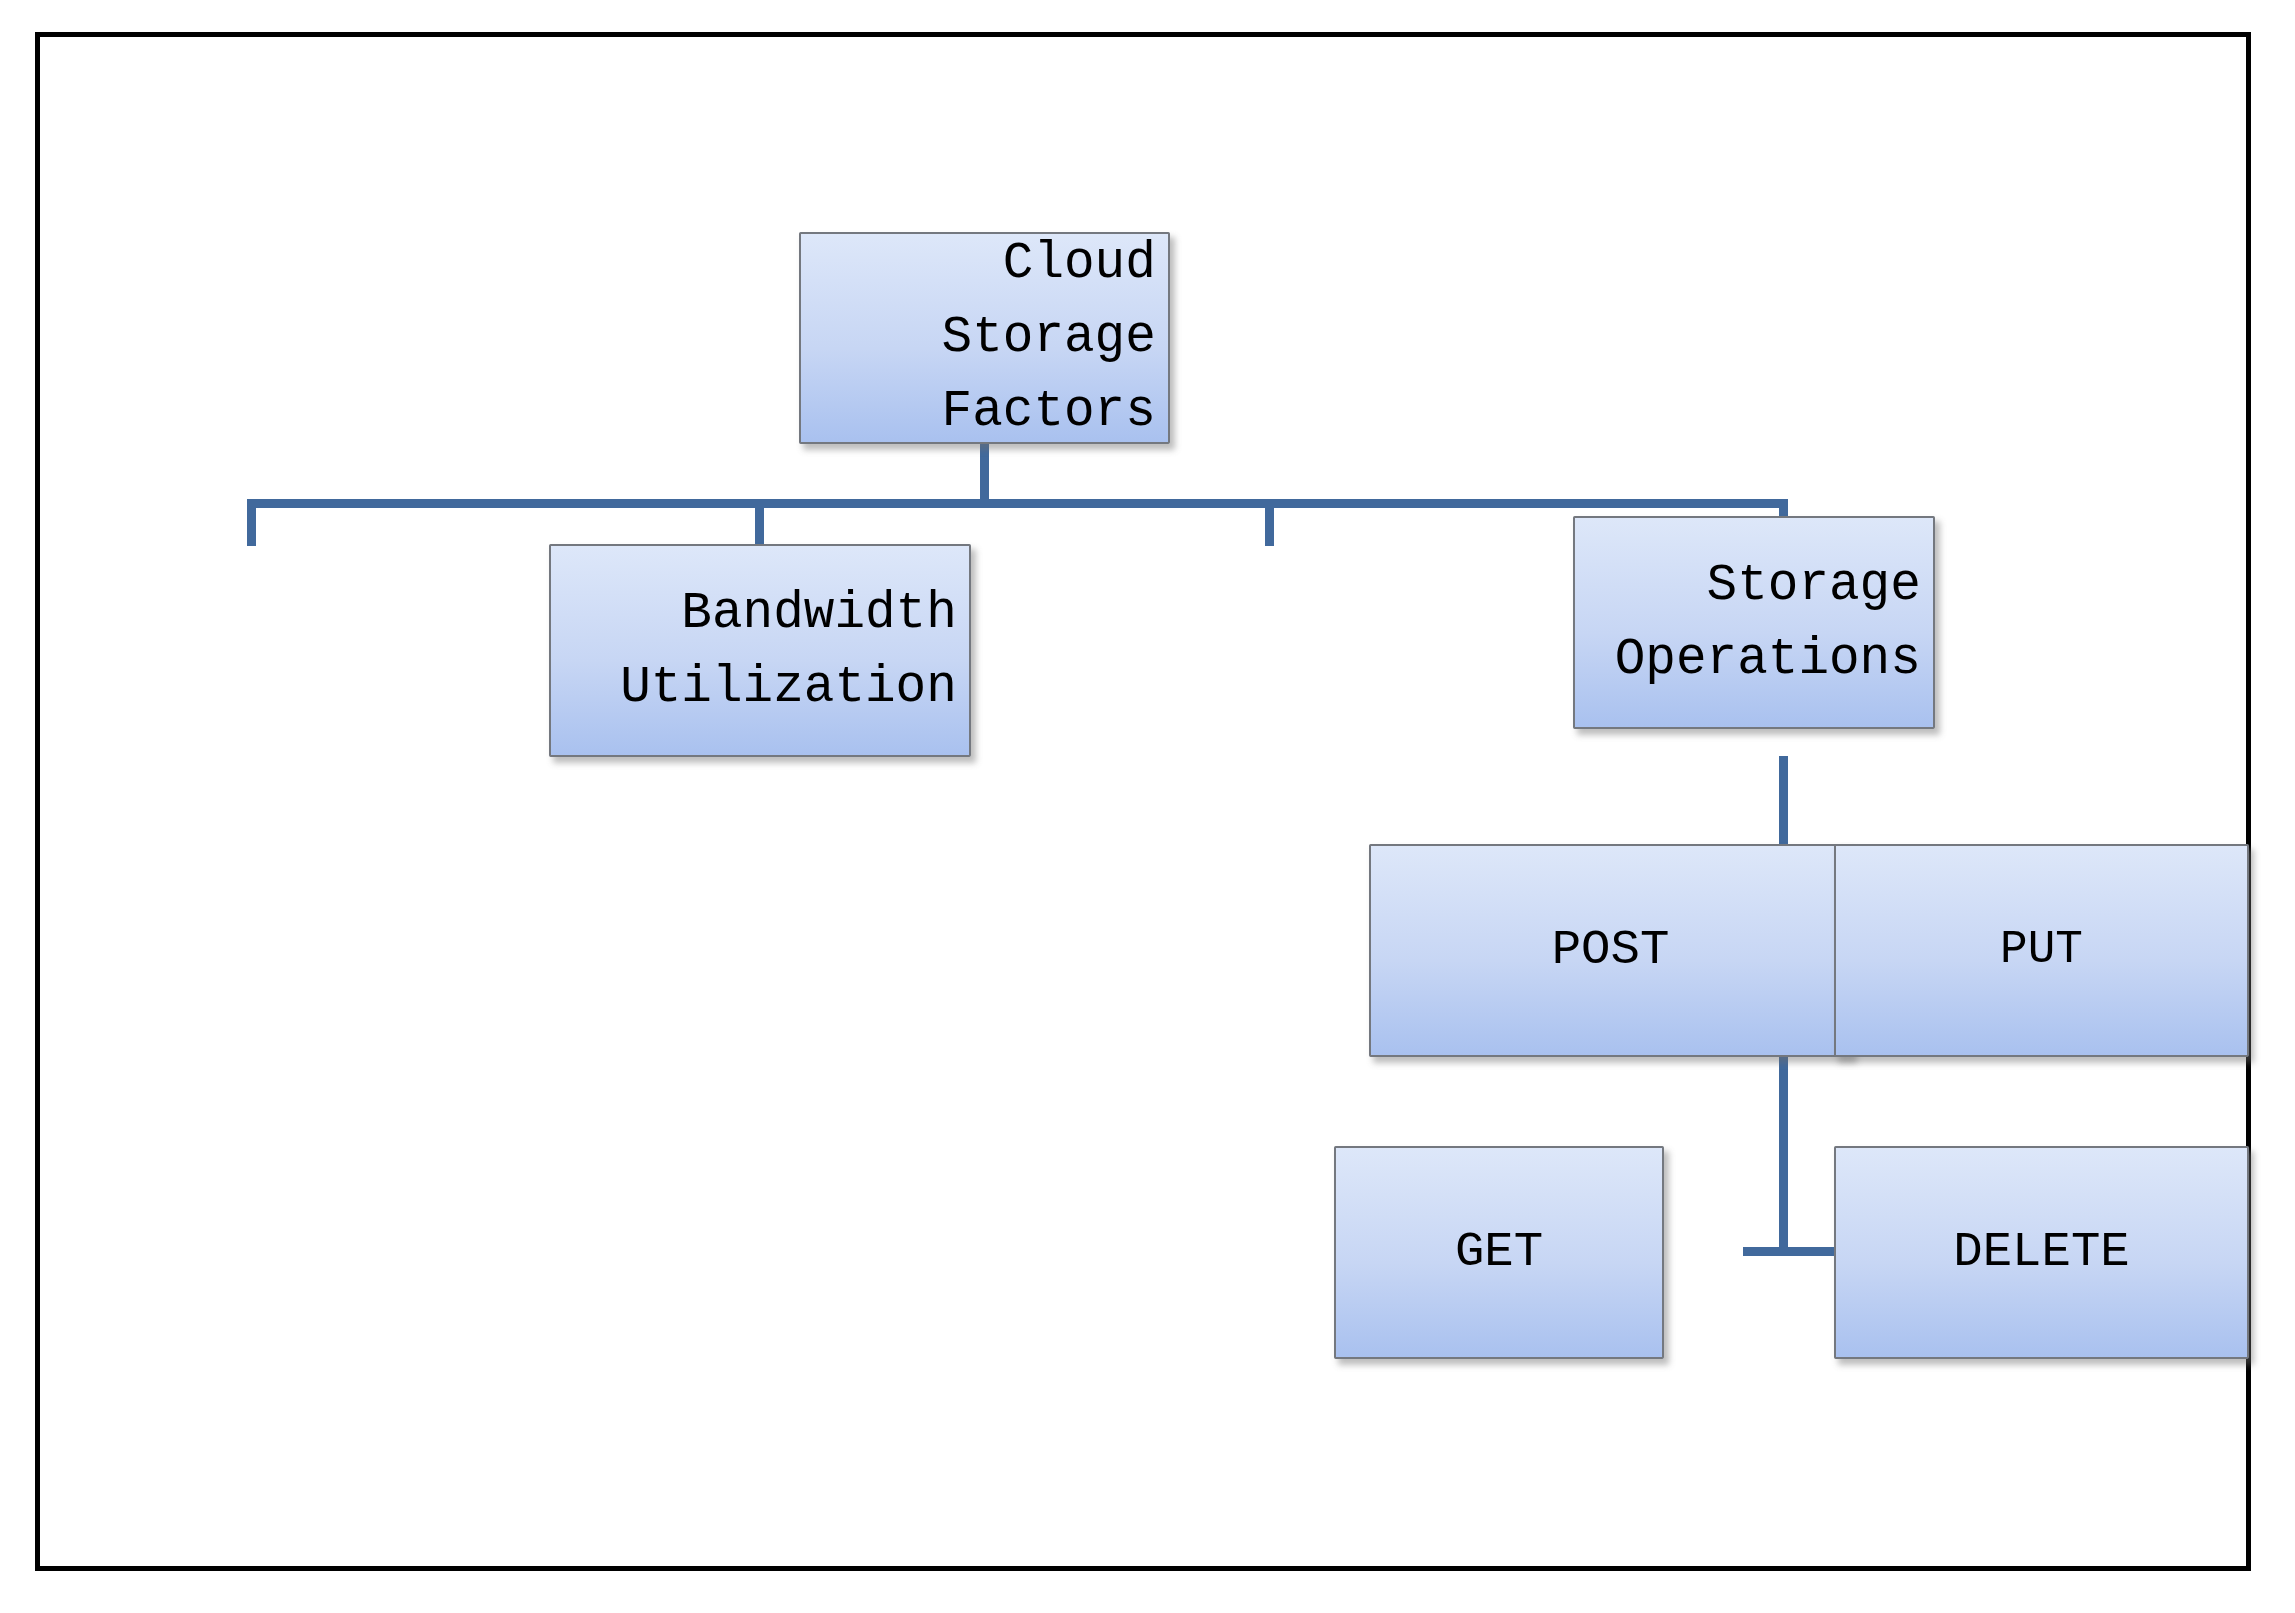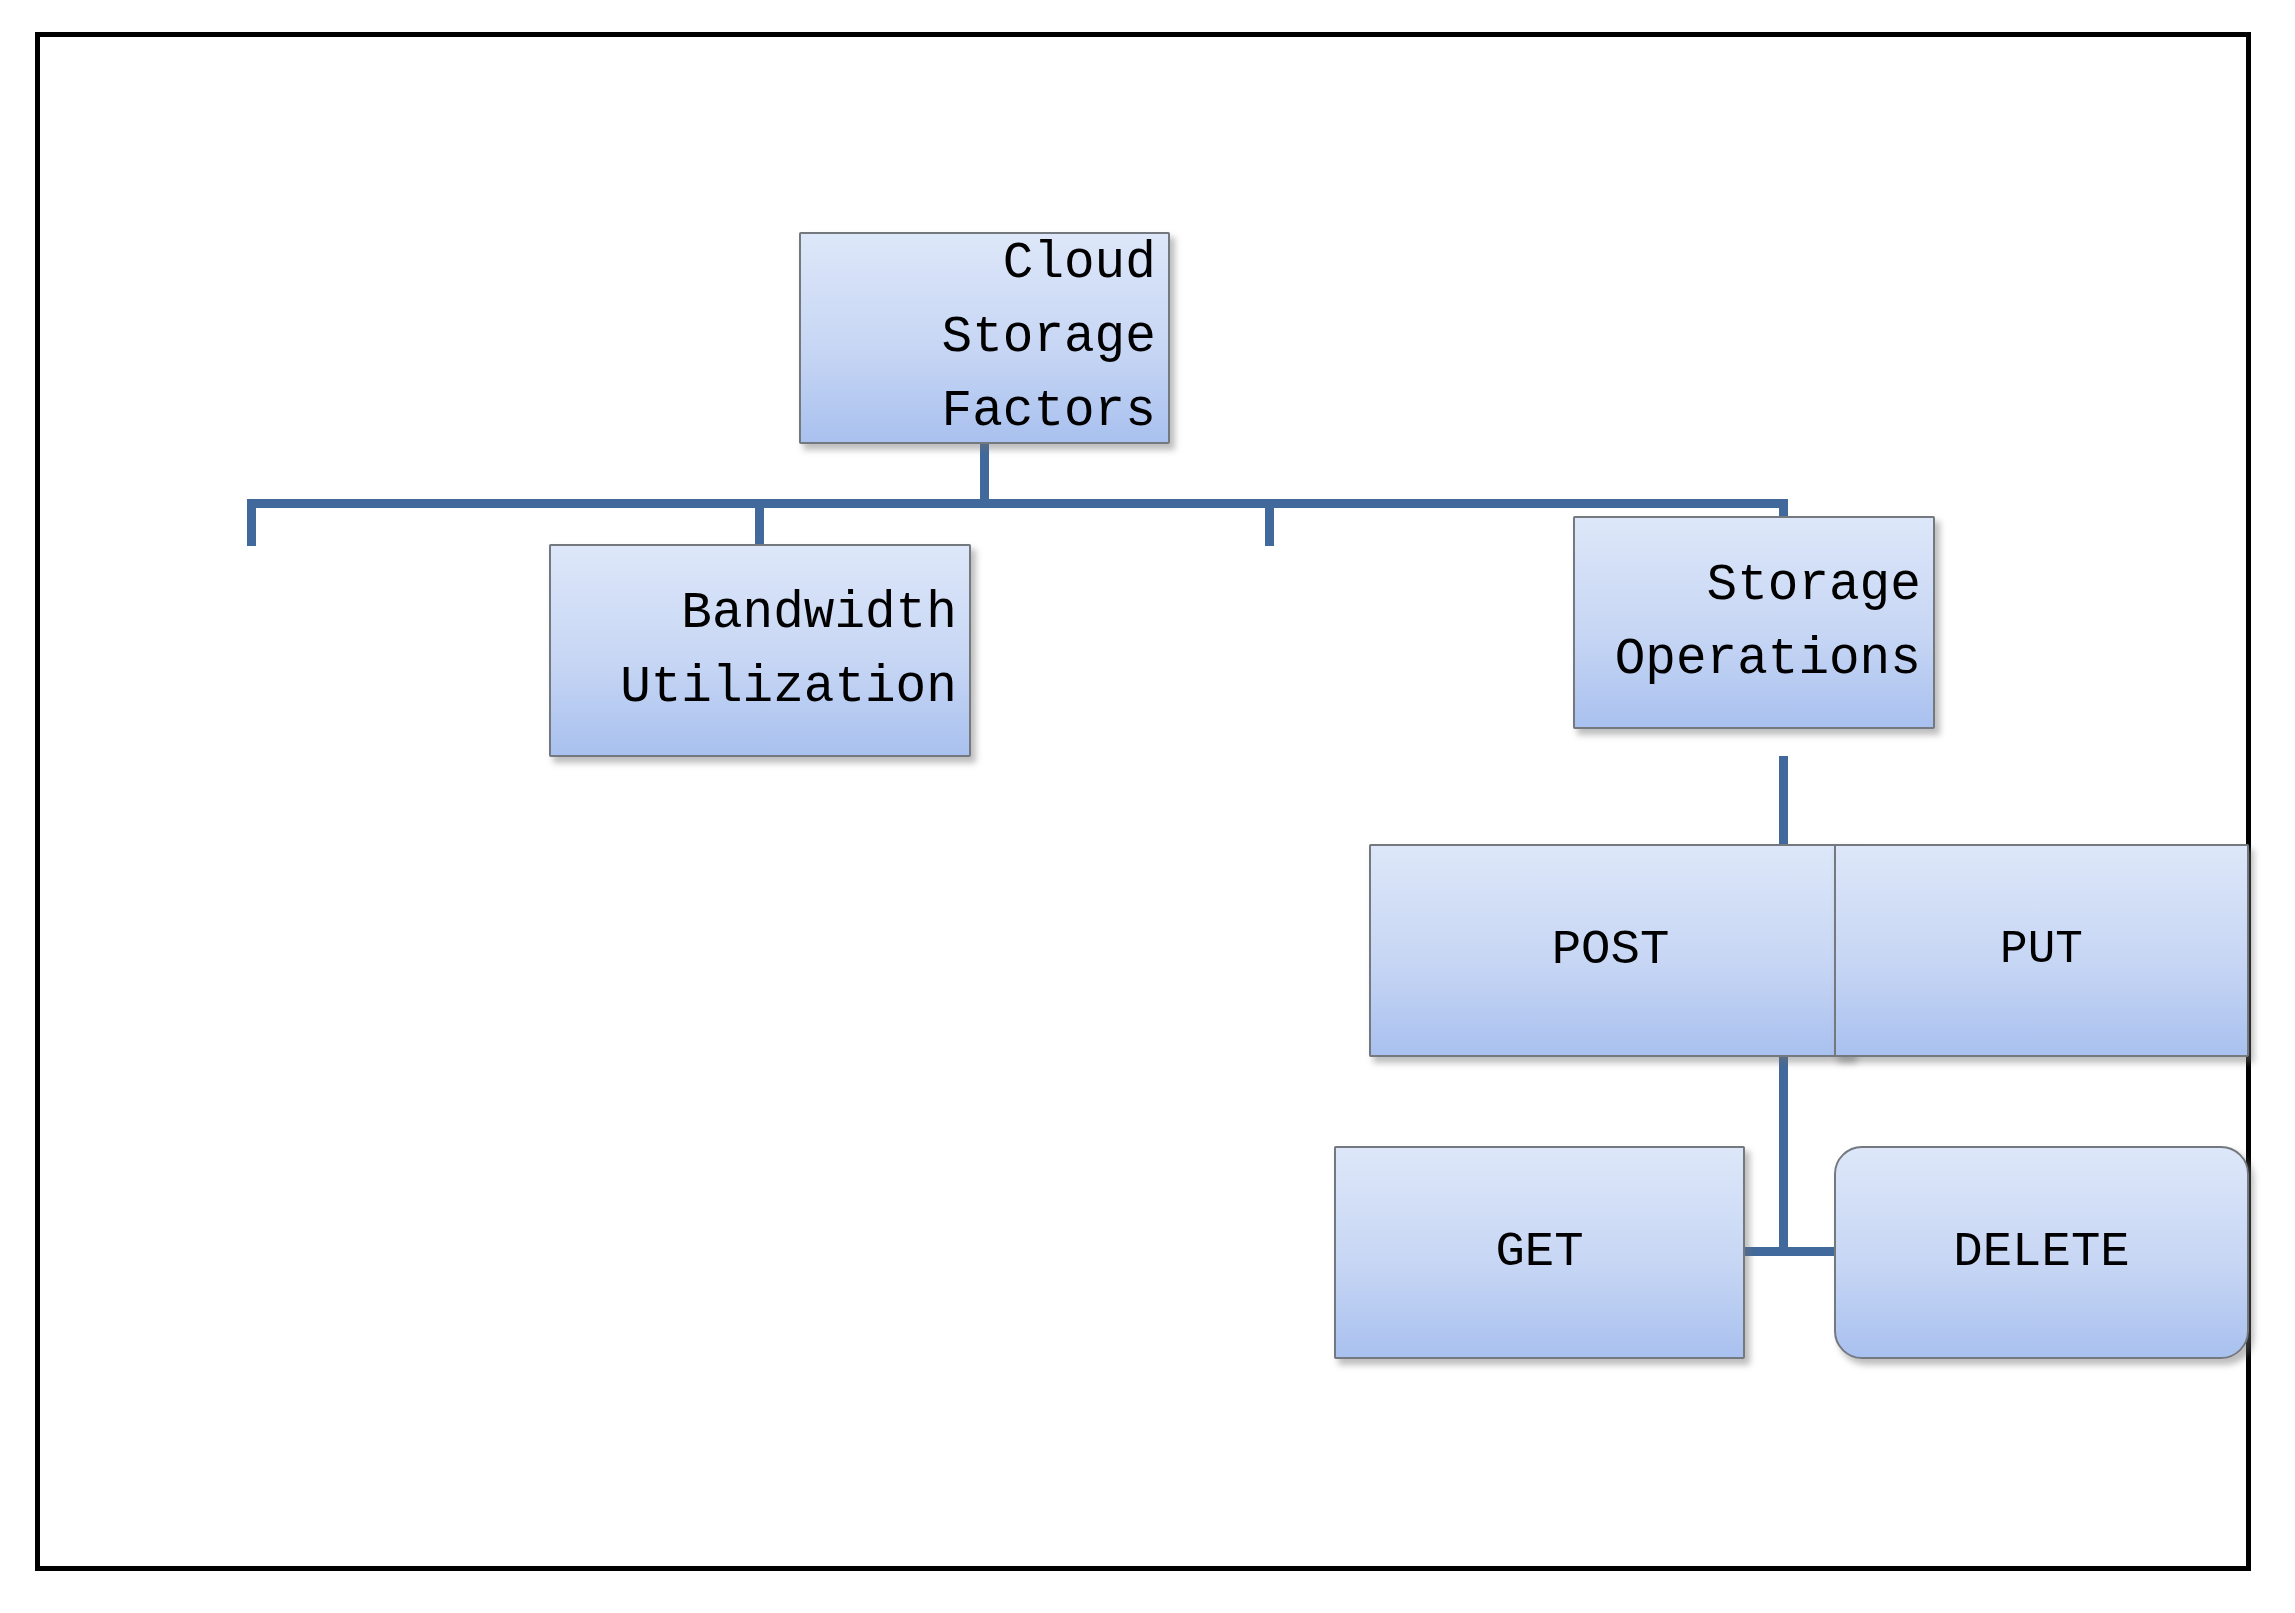--- a/index.html
+++ b/index.html
@@ -49,22 +49,22 @@
     background:var(--connector);
   }
   
   .n-root    {left:799px;  top:232px; width:371px; height:212px;}
   .n-vendor  {left:40px;   top:544px; width:422px; height:213px; gap:45px;}
   .n-band    {left:549px;  top:544px; width:422px; height:213px;}
   .n-cost    {left:1059px; top:544px; width:422px; height:213px;}
   .n-storage {left:1573px; top:516px; width:362px; height:213px;padding-left:17px;}
   .n-post    {left:1334px; top:844px;  width:483px; height:213px; font-size:49px;margin-left:35px;}
   .n-put     {left:1834px; top:844px;  width:415px; height:213px; font-size:46px;}
-  .n-get     {left:1334px; top:1146px; width:411px; height:213px; font-size:49px;}
-  .n-delete  {left:1834px; top:1146px; width:415px; height:213px; font-size:49px;border-radius:28px;}
+  .n-get     {left:1334px; top:1146px; width:330px; height:213px; font-size:49px;}
+  .n-delete  {left:1834px; top:1146px; width:415px; height:213px; font-size:49px;}
   
   .c-stub-top      {left:980px; top:442px;  width:8.7px;   height:59px;}
   .c-hline         {left:247px;  top:499px;  width:1541px; height:8.7px;}
   .c-drop-vendor   {left:247px;  top:499px;  width:8.7px;   height:47px;}
   .c-drop-band     {left:755px;  top:499px;  width:8.7px;   height:47px;}
   .c-drop-cost     {left:1265px; top:499px;  width:8.7px;   height:47px;}
   .c-drop-storage  {left:1779px; top:499px;  width:8.7px;   height:47px;}
   .c-vmain         {left:1779px; top:756px;  width:8.7px;   height:500px;}
   .c-stub-postput  {left:1743px; top:946px; width:92px;  height:8.7px;}
   .c-stub-getdel   {left:1743px; top:1247px; width:92px;  height:8.7px;}

